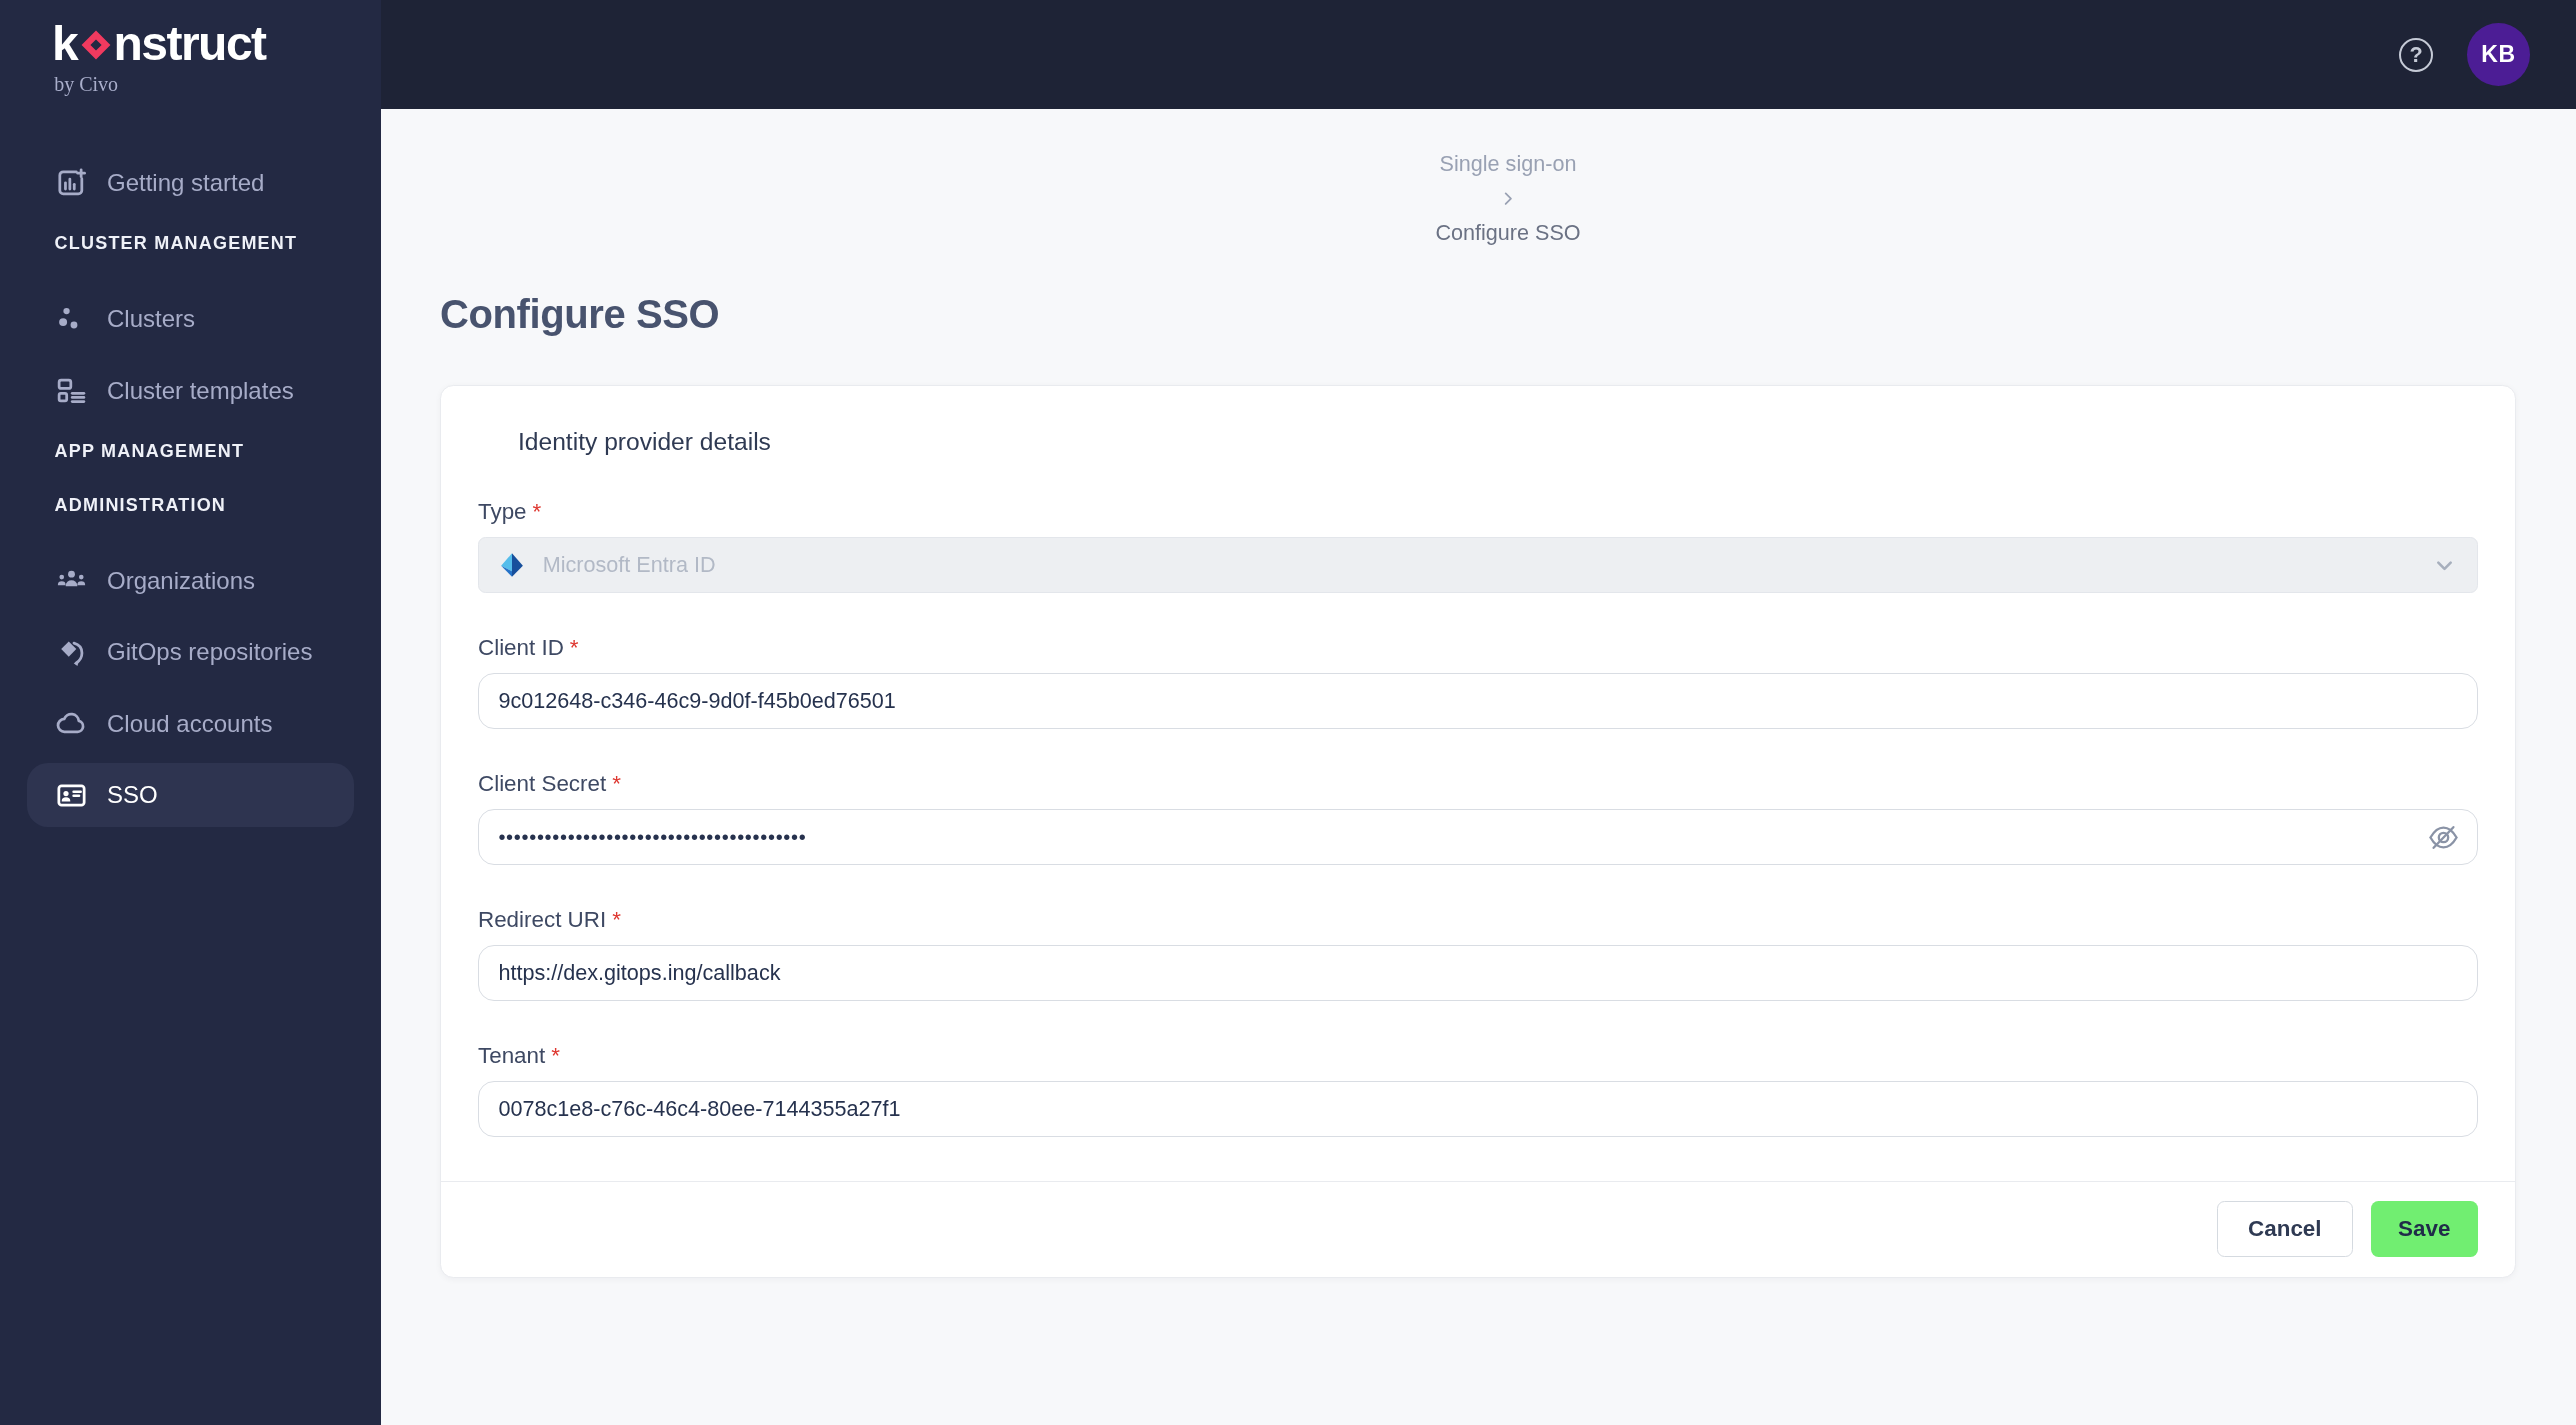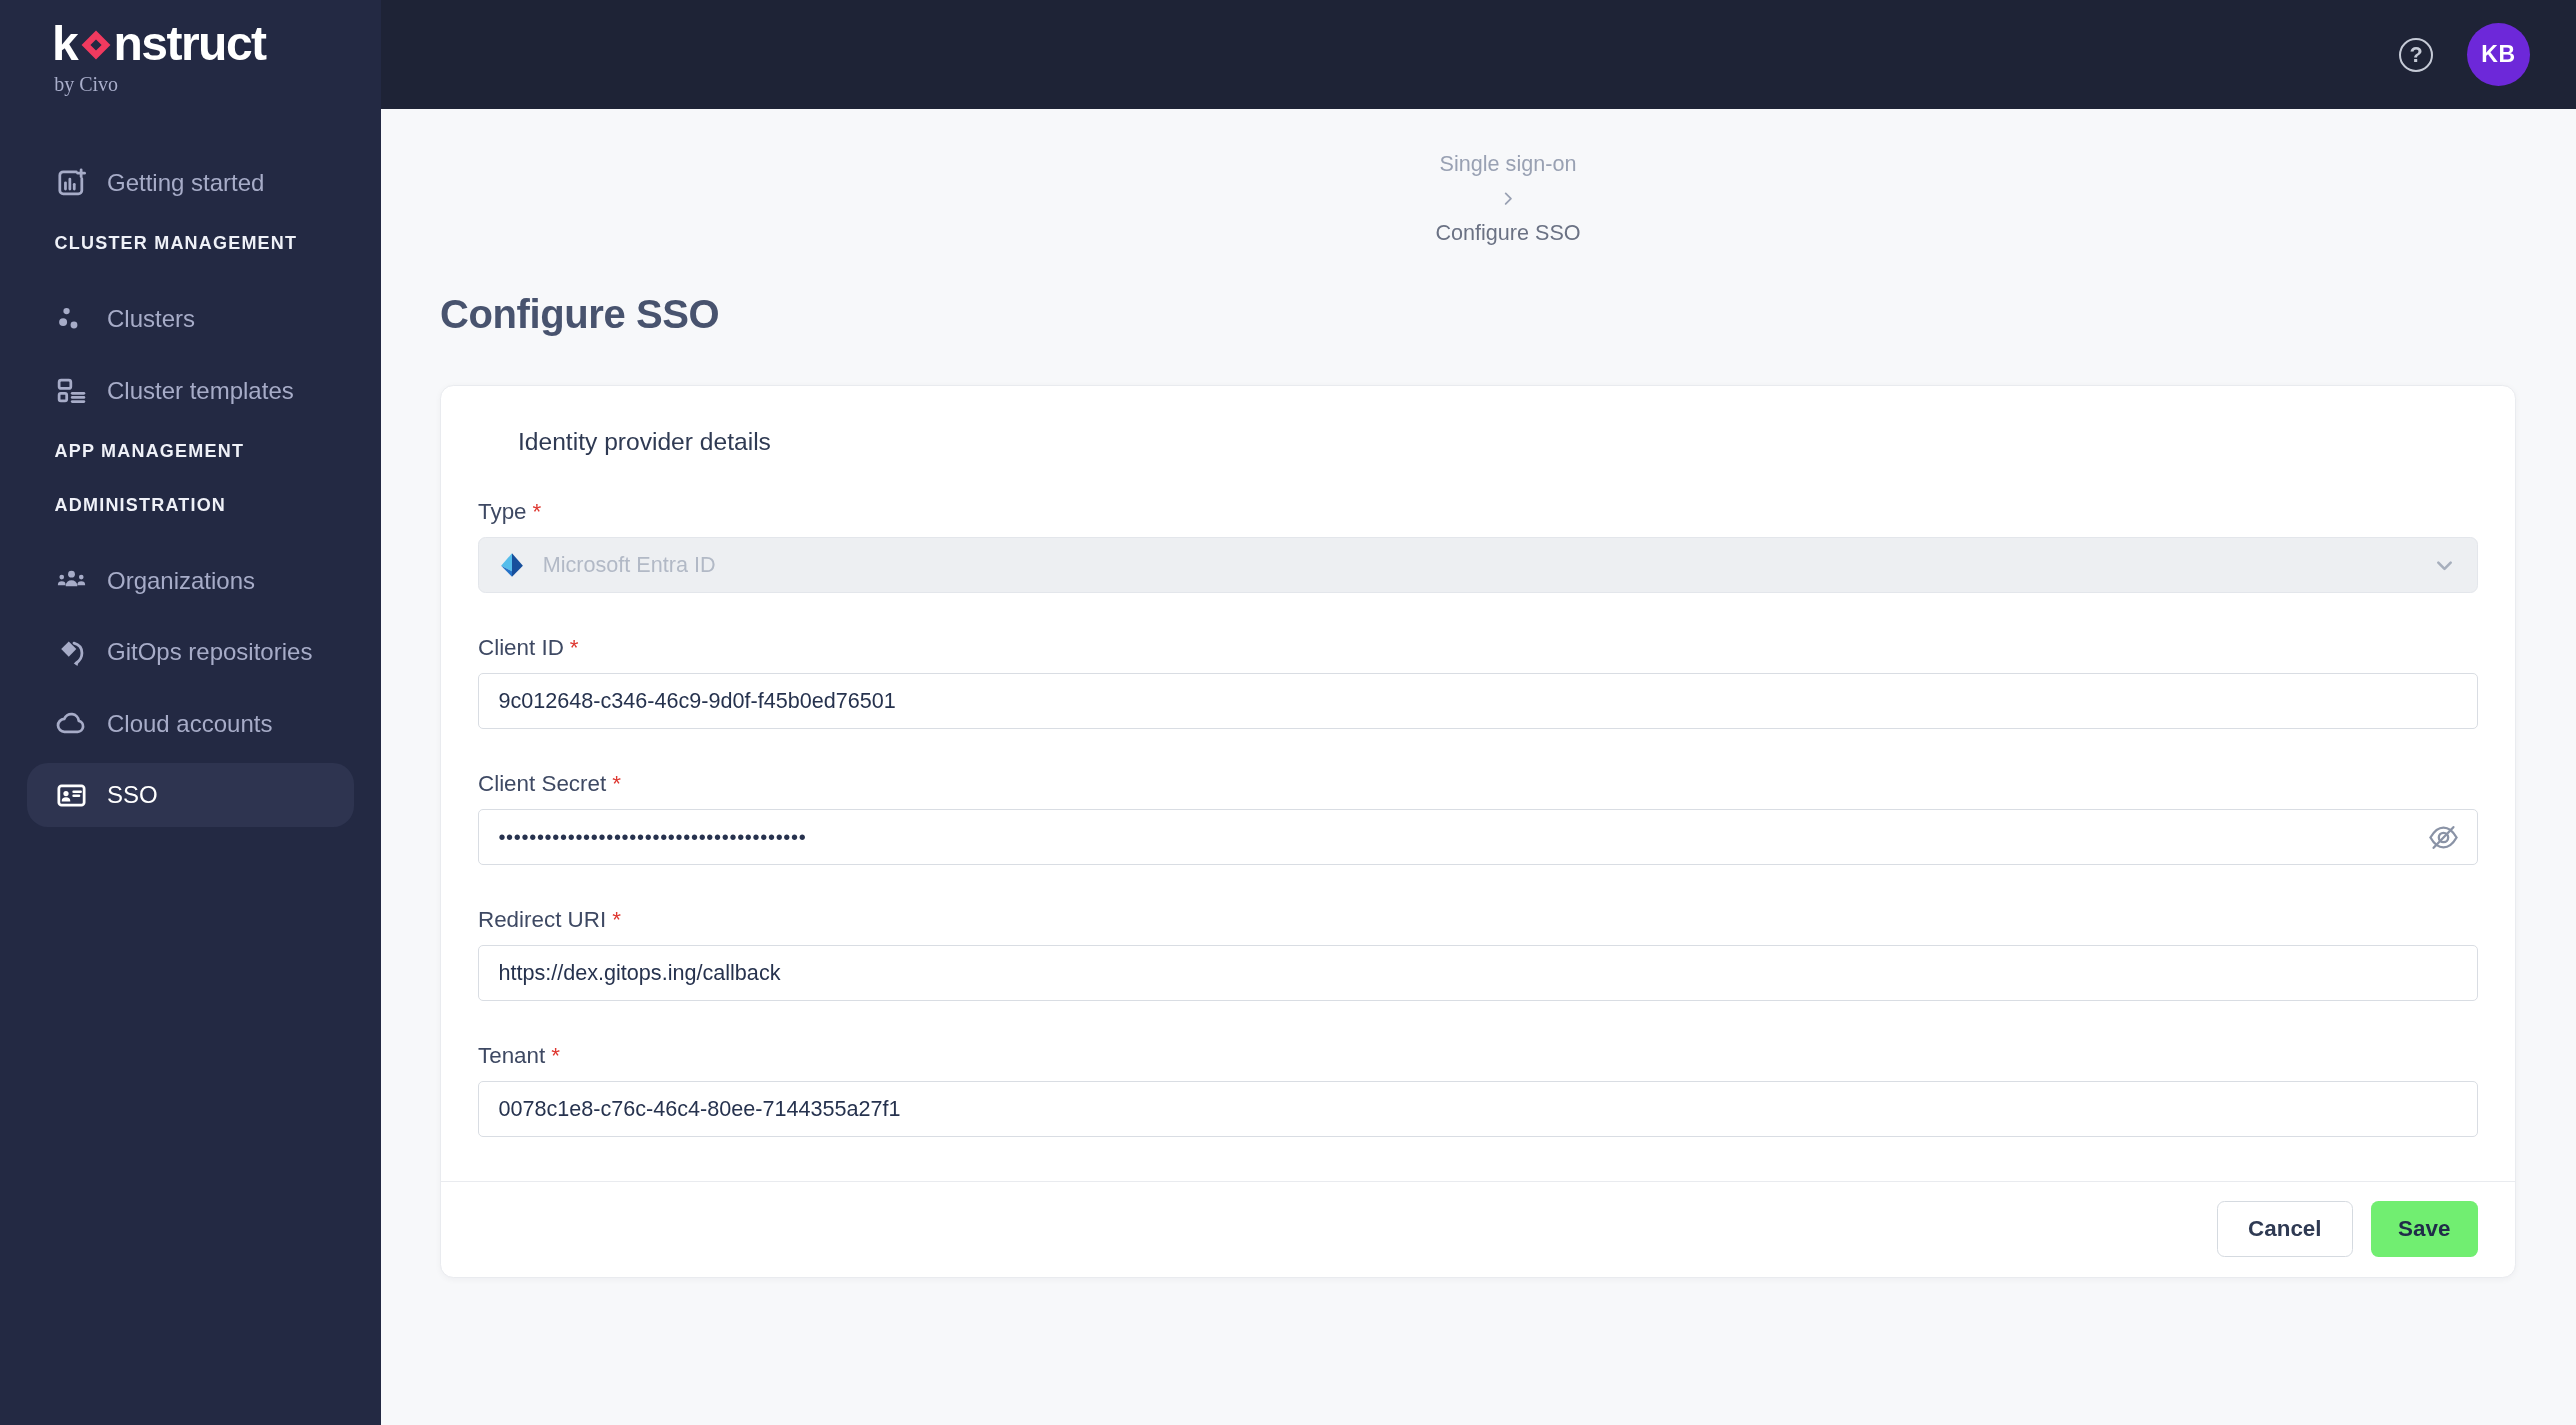--- a/index.html
+++ b/index.html
@@ -16,39 +16,39 @@
   .nav { padding:42px 27px 0 27px; }
   .nav-section { margin:18px 0 33px 0; padding-left:27.6px; font-size:18px; font-weight:700; letter-spacing:1.2px; color:#EFF1F8; }
   .nav-item { height:64px; margin-bottom:7.5px; display:flex; align-items:center; gap:19.4px; padding-left:27.6px; border-radius:21px; color:#A7ACC8; font-size:24px; cursor:pointer; }
   .nav-item svg { flex:0 0 auto; }
   .nav-item.active { background:#2E3450; color:#FFFFFF; }
 
   
   .right-col { flex:1; display:flex; flex-direction:column; height:100%; }
   .topbar { height:109px; min-height:109px; background:#1E2336; display:flex; align-items:center; justify-content:flex-end; padding-right:46px; gap:34px; }
   .help-circle { width:34px; height:34px; border:2.2px solid #C5CAD6; border-radius:50%; color:#C5CAD6; font-size:21.6px; font-weight:600; display:flex; align-items:center; justify-content:center; cursor:pointer; }
-  .avatar { width:63px; height:63px; border-radius:50%; background:#6d28d9; color:#FFFFFF; font-size:23px; font-weight:600; letter-spacing:0.7px; display:flex; align-items:center; justify-content:center; cursor:pointer; }
+  .avatar { width:63px; height:63px; border-radius:50%; background:#4c1d95; color:#FFFFFF; font-size:23px; font-weight:600; letter-spacing:0.7px; display:flex; align-items:center; justify-content:center; cursor:pointer; }
 
   .main { flex:1; background:#F7F8FA; padding:42px 0 0 59px; overflow:hidden; }
   .breadcrumb { display:flex; align-items:center; gap:12px; font-size:21.6px;flex-direction:column; }
   .crumb-link { color:#99A1B3; cursor:pointer; }
   .crumb-current { color:#6B7284; }
   .page-title { margin-top:46px; font-size:40px; font-weight:600; color:#48536E; letter-spacing:-0.4px; }
 
   
   .card { width:2076px; margin-top:48px; background:#FFFFFF; border:1.5px solid #E9EBEF; border-radius:13.4px; box-shadow:0 1.5px 6px rgba(16,24,40,0.04); }
   .card-body { padding:42px 37px 44px 37px; }
   .card-title { font-size:24.6px; font-weight:500; color:#2F3A53; margin-bottom:43px;margin-left:40px; }
 
   .field { margin-bottom:42px; }
   .field:last-child { margin-bottom:0; }
   .field-label { display:flex; align-items:baseline; font-size:22.4px; font-weight:500; color:#3E4963; margin-bottom:12px; }
   .req { color:#DE3730; margin-left:6px; font-size:22.4px; }
 
-  .text-input { width:100%; height:56px; border:1.5px solid #D9DDE3; border-radius:5px; padding:0 19.4px; font-size:21.6px; color:#26324E; background:#FFFFFF; outline:none; font-family:"Liberation Sans", sans-serif; }
+  .text-input { width:100%; height:56px; border:1.5px solid #D9DDE3; border-radius:16px; padding:0 19.4px; font-size:21.6px; color:#26324E; background:#FFFFFF; outline:none; font-family:"Liberation Sans", sans-serif; }
   .secret-wrap { position:relative; }
   .secret-input { padding-right:75px; font-size:20px; letter-spacing:0.7px; color:#27324E; }
   .eye-btn { position:absolute; right:13.4px; top:50%; transform:translateY(-50%); width:42px; height:42px; display:flex; align-items:center; justify-content:center; background:none; border:none; cursor:pointer; }
 
   .select-box { width:100%; height:56px; background:#EDEFF2; border:1.5px solid #E3E6EB; border-radius:7.5px; display:flex; align-items:center; gap:16.4px; padding:0 19.4px; cursor:default; }
   .select-text { font-size:21.6px; color:#B2B9C6; flex:1; }
 
   .card-footer { border-top:1.5px solid #E9EBEF; padding:18.6px 37px 20px 37px; display:flex; justify-content:flex-end; gap:18px; }
   .btn { height:56px; border-radius:7.5px; font-size:22.4px; font-weight:700; font-family:"Liberation Sans", sans-serif; cursor:pointer; display:flex; align-items:center; }
   .btn-cancel { padding:0 30px; background:#FFFFFF; border:1.5px solid #D5DAE0; color:#2F3A53; }

